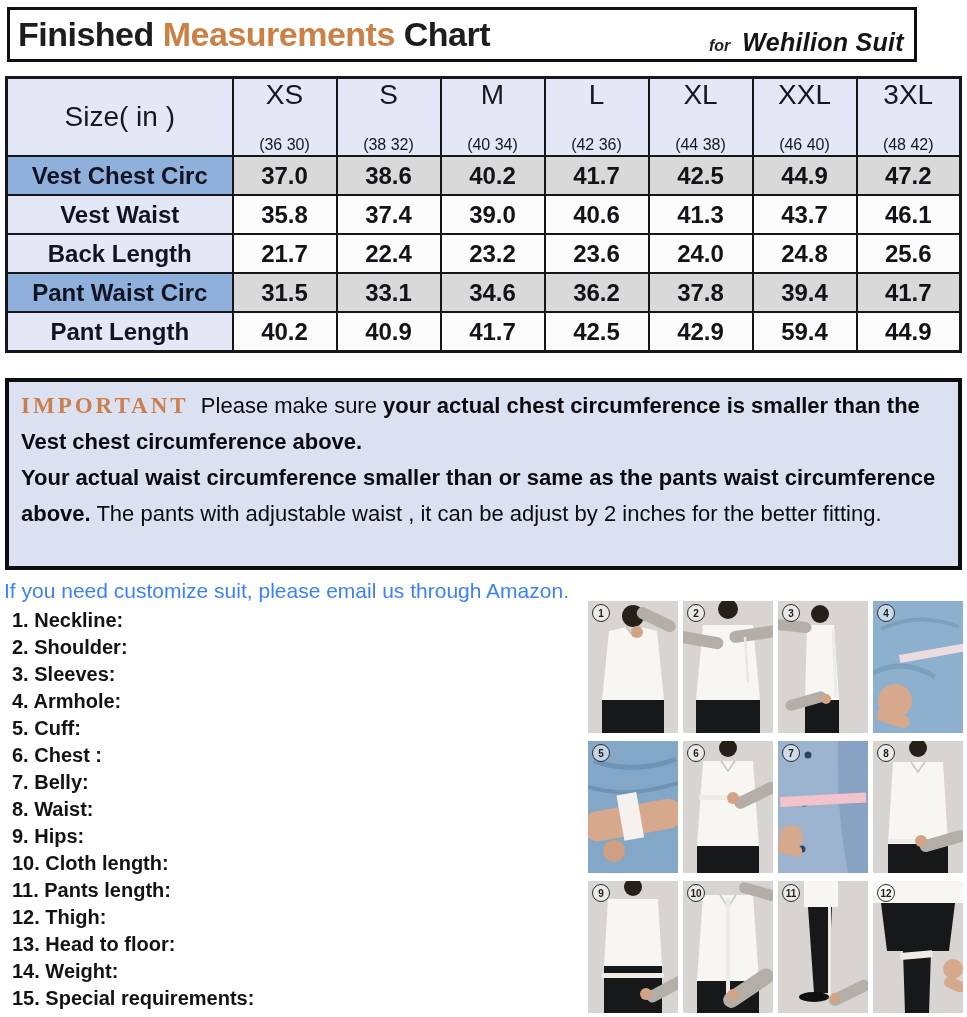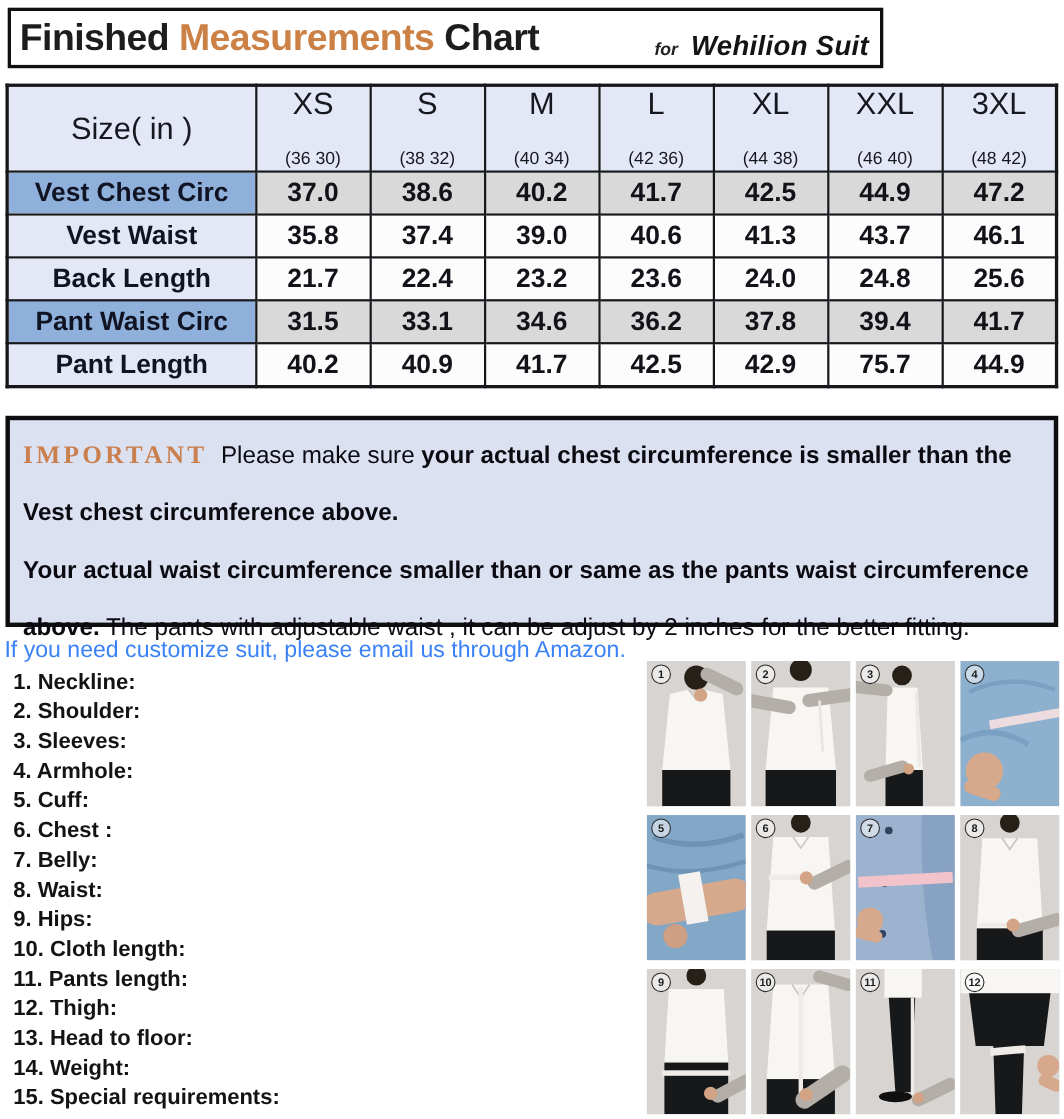--- a/index.html
+++ b/index.html
@@ -1,20 +1,20 @@
 <!DOCTYPE html>
 <html><head>
 <meta charset="utf-8">
 <style>
   html,body{margin:0;padding:0;background:#ffffff;}
   body{font-family:"Liberation Sans",sans-serif;color:#131313;}
   .canvas{position:relative;width:967px;height:1017px;background:#ffffff;overflow:hidden;}
 
   
-  .title-box{position:absolute;left:7px;top:7px;width:796px;height:55px;border:3px solid #101012;
+  .title-box{position:absolute;left:7px;top:7px;width:910px;height:55px;border:3px solid #101012;
     box-sizing:border-box;display:flex;align-items:center;justify-content:space-between;padding:0 10px 0 8px;}
   .title-main{font-size:34px;font-weight:bold;letter-spacing:-0.5px;color:#1d1d1f;white-space:nowrap;}
   .title-accent{color:#cb8045;}
   .title-right{display:flex;align-items:baseline;gap:12px;white-space:nowrap;margin-top:16px;}
   .for-label{font-style:italic;font-size:16px;font-weight:bold;color:#222;}
   .brand{font-style:italic;font-weight:bold;font-size:25px;color:#141416;letter-spacing:0.3px;}
 
   
   table.size-table{position:absolute;left:5px;top:76px;width:957px;border-collapse:collapse;
     table-layout:fixed;border:3px solid #16171b;}
@@ -24,21 +24,21 @@
   .size-name{display:block;font-size:28px;line-height:32px;}
   .size-sub{display:block;font-size:16px;line-height:20px;margin-top:24px;}
   td.row-label{font-size:24px;font-weight:600;height:37px;color:#101322;}
   .label-blue{background:#8fb0da;margin-left:28px;}
   .label-light{background:#e4e8f6;}
   td.val{font-size:24px;font-weight:600;background:#fcfcfd;color:#121318;}
   tr.shaded td.val{background:#d9d9d9;}
 
   
   .note-box{position:absolute;left:5px;top:378px;width:957px;height:192px;box-sizing:border-box;
-    border:4px solid #0e0e10;background:#dce1f1;padding:6px 12px 0 12px;font-size:22px;line-height:52px;color:#0a0a10;}
+    border:4px solid #0e0e10;background:#dce1f1;padding:6px 12px 0 12px;font-size:22px;line-height:36px;color:#0a0a10;}
   .note-box p{margin:0;}
   .imp{color:#ca7f4e;font-family:"Liberation Serif",serif;font-weight:bold;letter-spacing:3px;font-size:23px;}
   .b{font-weight:bold;}
 
   
   .customize{position:absolute;left:4px;top:579px;font-size:21px;color:#3b82f6;}
   ul.mlist{position:absolute;left:12px;top:607px;margin:0;padding:0;list-style:none;
     font-size:20px;font-weight:600;line-height:27px;color:#131316;}
 
   
@@ -148,21 +148,21 @@
         <td class="val">39.4</td>
         <td class="val">41.7</td>
       </tr>
       <tr>
         <td class="row-label label-light">Pant Length</td>
         <td class="val">40.2</td>
         <td class="val">40.9</td>
         <td class="val">41.7</td>
         <td class="val">42.5</td>
         <td class="val">42.9</td>
-        <td class="val">75.7</td>
+        <td class="val">59.4</td>
         <td class="val">44.9</td>
       </tr>
     </tbody>
   </table>
 
   <div class="note-box">
     <p><span class="imp">IMPORTANT</span>&nbsp; <span>Please make sure</span> <span class="b">your actual chest circumference is smaller than the Vest chest circumference above.</span></p>
     <p><span class="b">Your actual waist circumference smaller than or same as the pants waist circumference above.</span> <span>The pants with adjustable waist , it can be  adjust by 2 inches for the better fitting.</span></p>
   </div>
 

